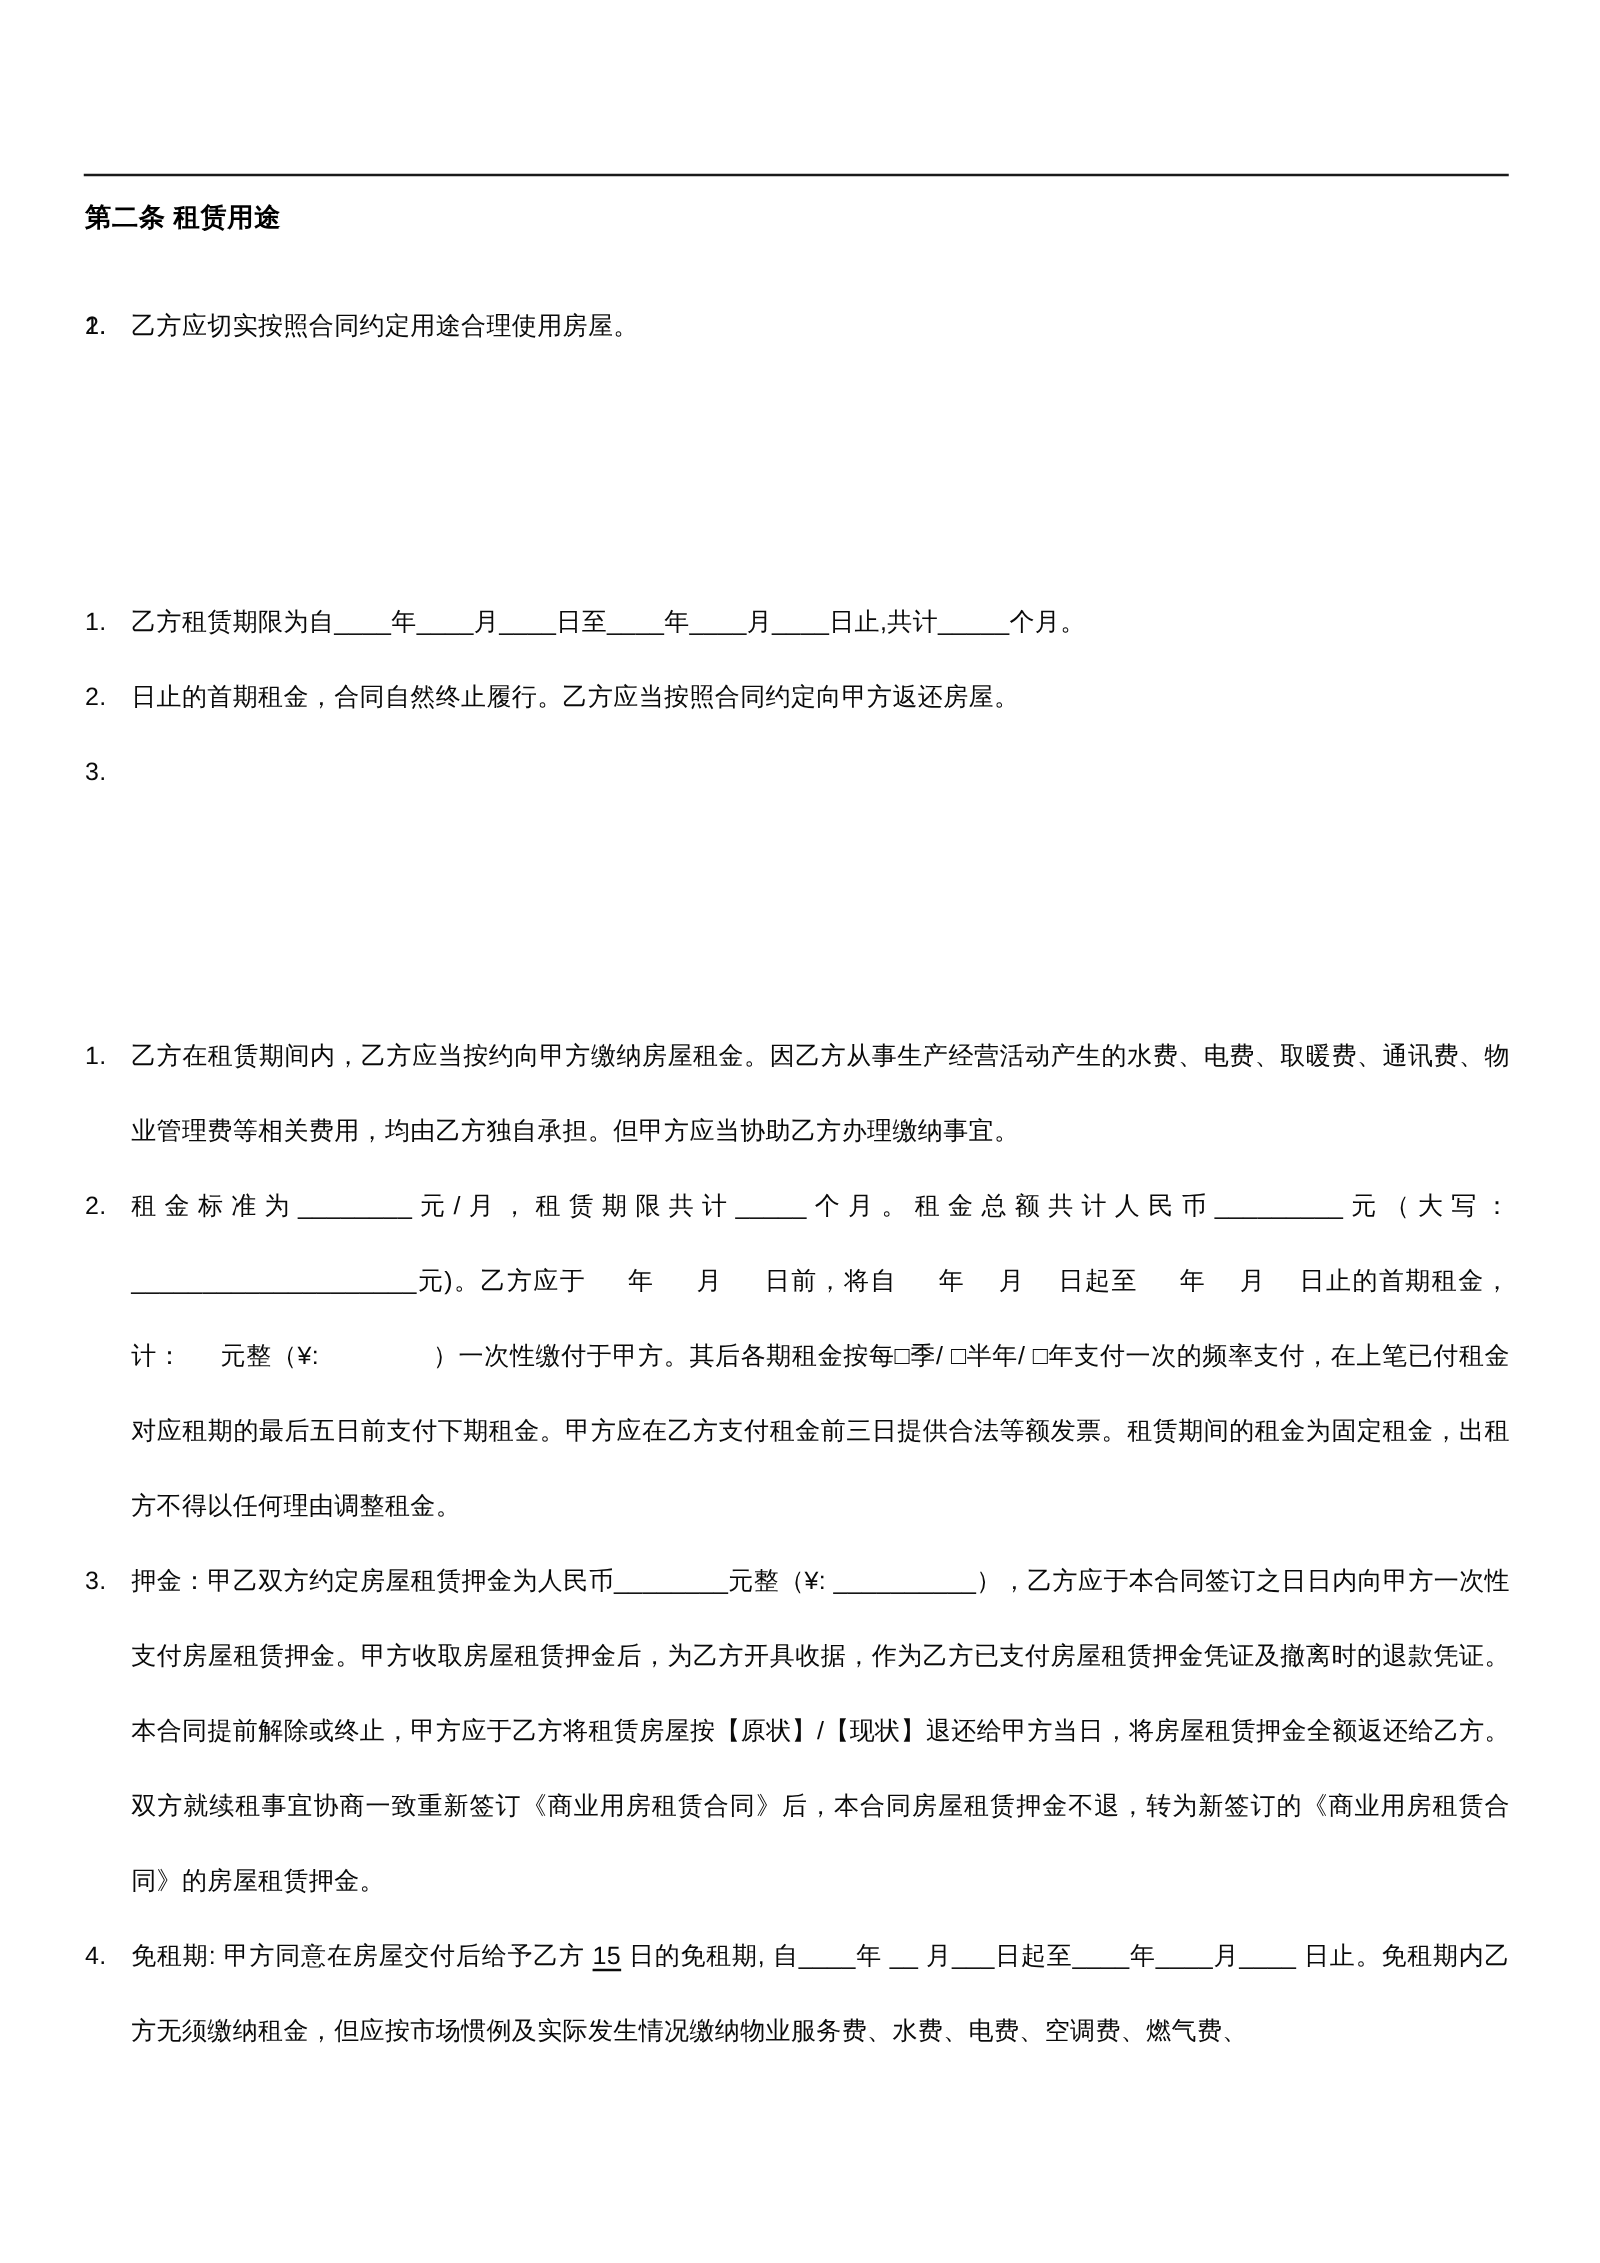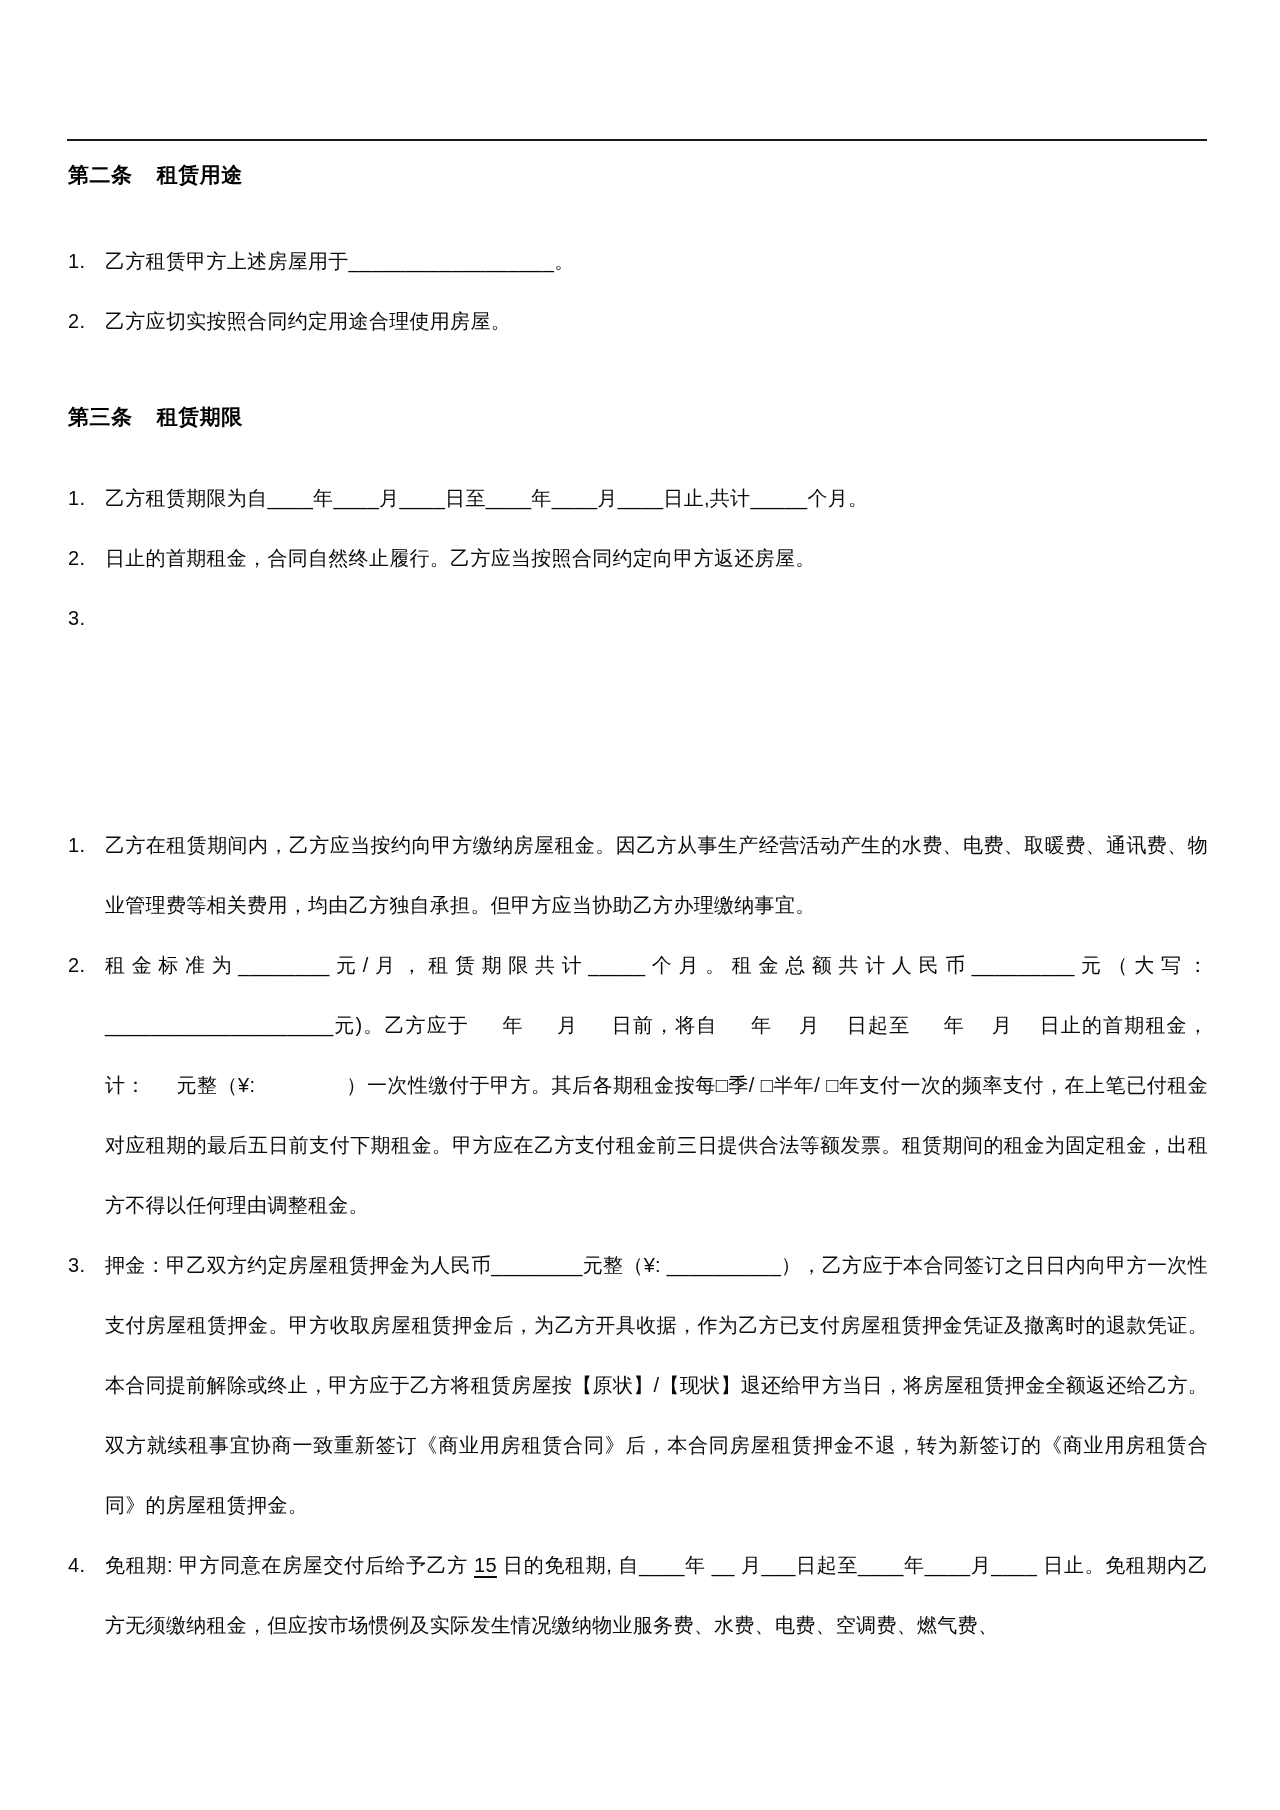--- a/index.html
+++ b/index.html
@@ -33,21 +33,21 @@
     left: 68px;
     width: 1140px;
     margin: 0;
     font-size: 21px;
     font-weight: 700;
     line-height: 26px;
     color: #000000;
     letter-spacing: 0.5px;
     white-space: nowrap;
   }
-  .art-title { margin-left: 18px; }
+  .art-title { }
   .items {
     position: absolute;
     left: 68px;
     width: 1140px;
     font-size: 20px;
     line-height: 60px;
     letter-spacing: 0.3px;
   }
   .item {
     position: relative;
@@ -74,32 +74,27 @@
   <div class="top-rule"></div>
 
   <h2 class="art" style="top:162px">
     <span class="art-num">第二条</span>
     <span class="art-title">租赁用途</span>
   </h2>
 
   <div class="items" style="top:231px">
     <div class="item">
       <span class="marker">1.</span>
-      <span class="txt">乙方租赁甲方上述房屋用于__________________。</span>
     </div>
     <div class="item">
       <span class="marker">2.</span>
       <span class="txt">乙方应切实按照合同约定用途合理使用房屋。</span>
     </div>
   </div>
 
-  <h2 class="art" style="top:404px">
-    <span class="art-num">第三条</span>
-    <span class="art-title">租赁期限</span>
-  </h2>
 
   <div class="items" style="top:468px">
     <div class="item">
       <span class="marker">1.</span>
       <span class="txt">乙方租赁期限为自____年____月____日至____年____月____日止,共计_____个月。</span>
     </div>
     <div class="item">
       <span class="marker">2.</span>
       <span class="txt">日止的首期租金，合同自然终止履行。乙方应当按照合同约定向甲方返还房屋。</span>
     </div>

